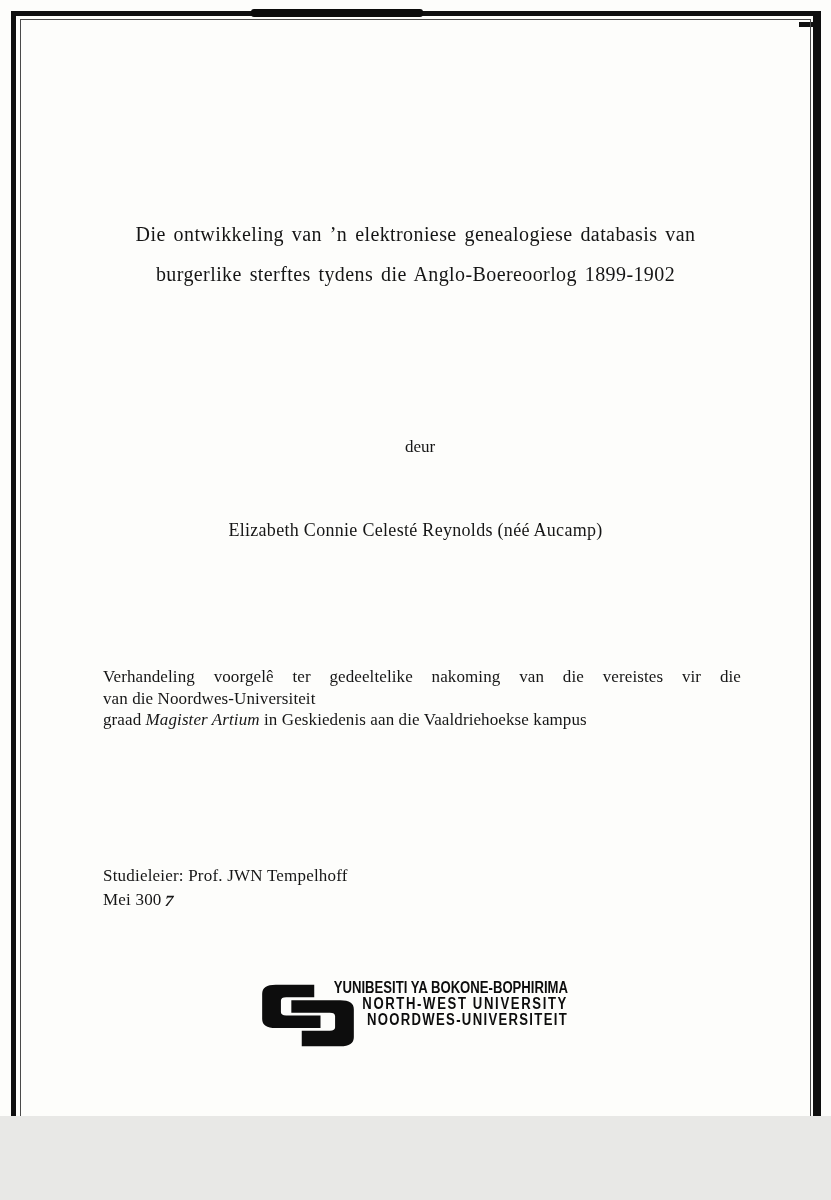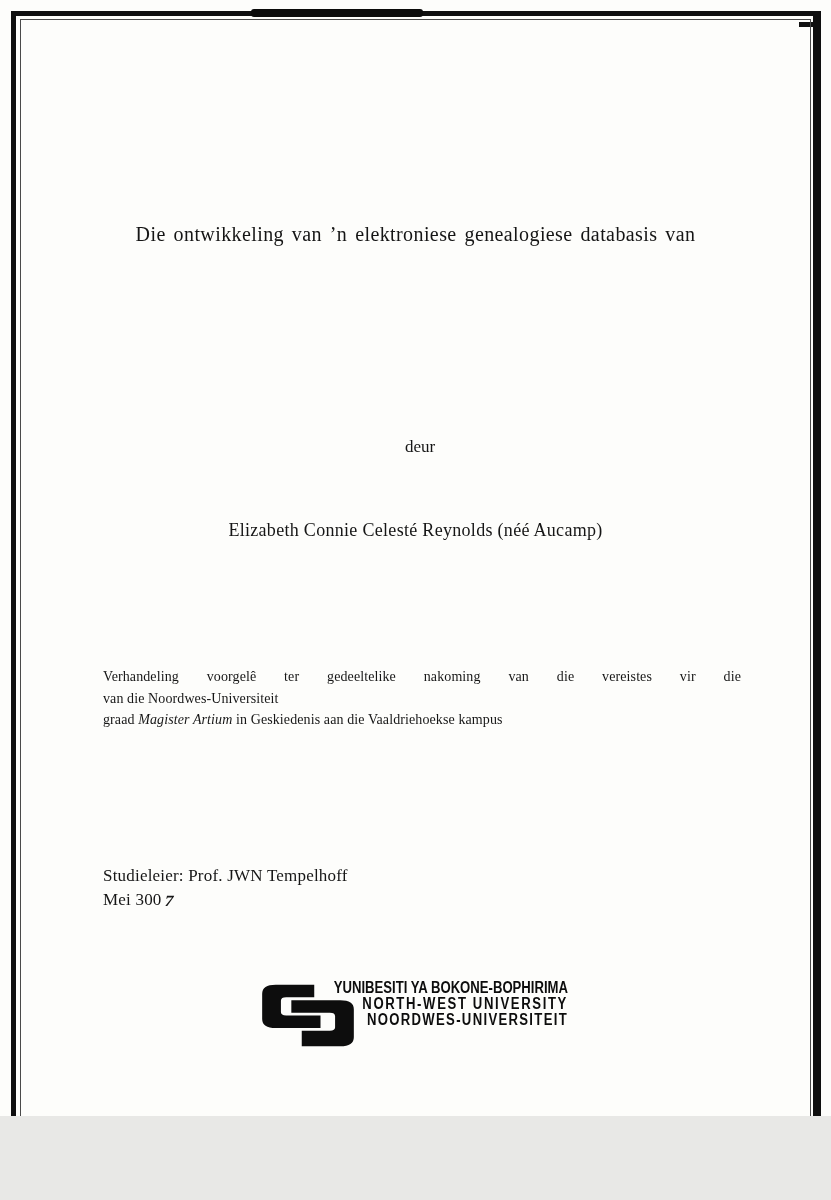--- a/index.html
+++ b/index.html
@@ -73,21 +73,21 @@
     top: 520px;
     text-align: center;
     font-size: 18px;
     letter-spacing: 0.3px;
   }
   .statement {
     position: absolute;
     left: 103px;
     top: 666px;
     width: 638px;
-    font-size: 14px;
+    font-size: 17px;
     line-height: 21.7px;
     letter-spacing: 0.1px;
   }
   .statement .justified {
     text-align: justify;
     text-align-last: justify;
   }
   .statement .em { font-style: italic; }
   .supervisor-block {
     position: absolute;
@@ -139,20 +139,21 @@
 <div class="page">
 
   <div class="outer-frame">
     <div class="corner-tick"></div>
   </div>
   <div class="inner-frame"></div>
   <div class="border-smudge"></div>
 
   <div class="title-block">
     <div>Die ontwikkeling van ’n elektroniese genealogiese databasis van</div>
+    <div>burgerlike sterftes tydens die Anglo-Boereoorlog 1899-1902</div>
   </div>
 
   <div class="byline-label">deur</div>
   <div class="author-line">Elizabeth Connie Celesté Reynolds (néé Aucamp)</div>
 
   <div class="statement">
     <div class="justified">Verhandeling voorgelê ter gedeeltelike nakoming van die vereistes vir die</div>
     <div>van die Noordwes-Universiteit</div>
     <div><span>graad </span><span class="em">Magister Artium</span><span> in Geskiedenis aan die Vaaldriehoekse kampus</span></div>
   </div>

